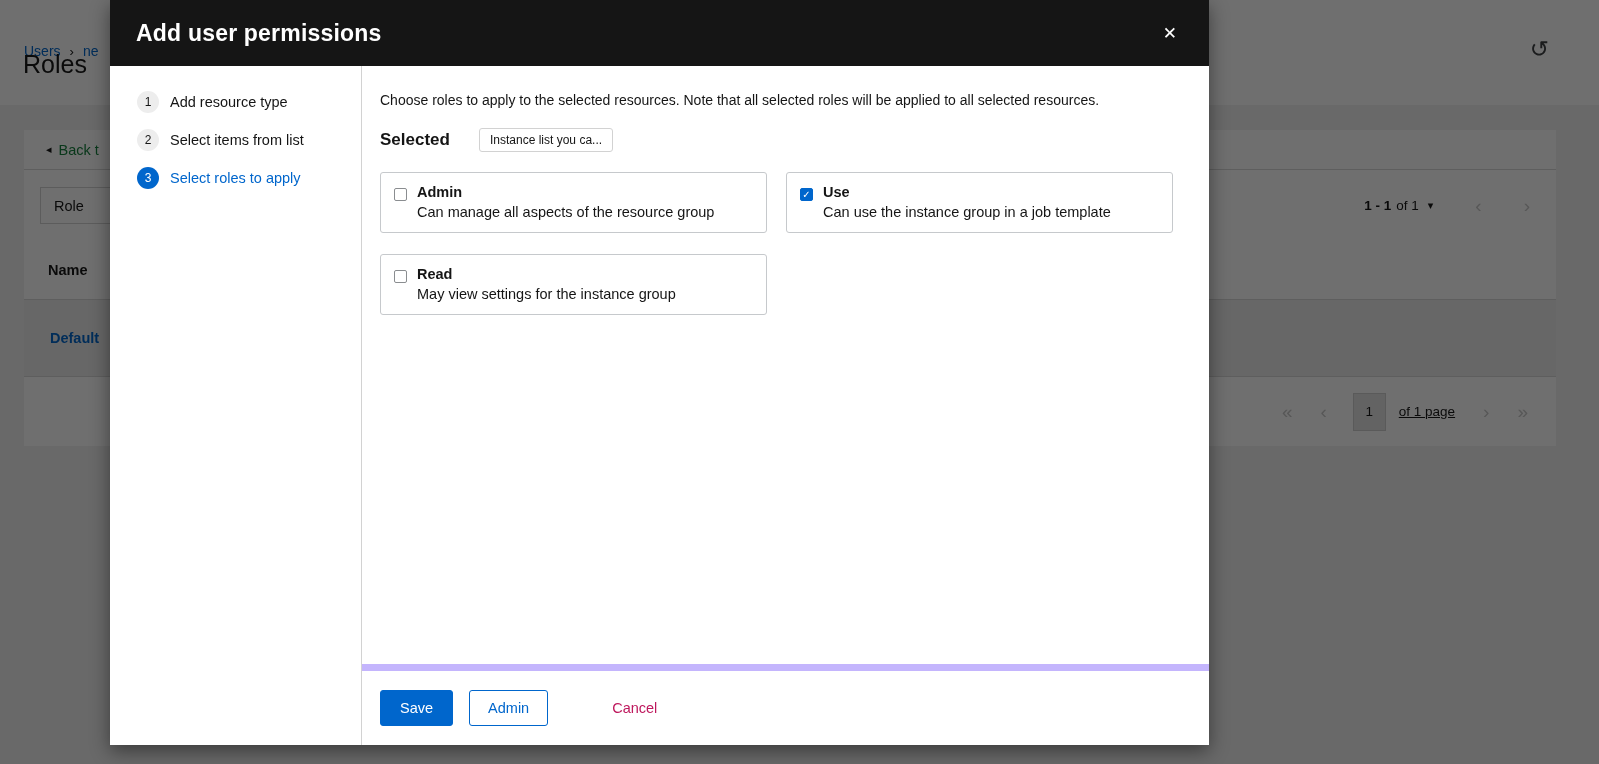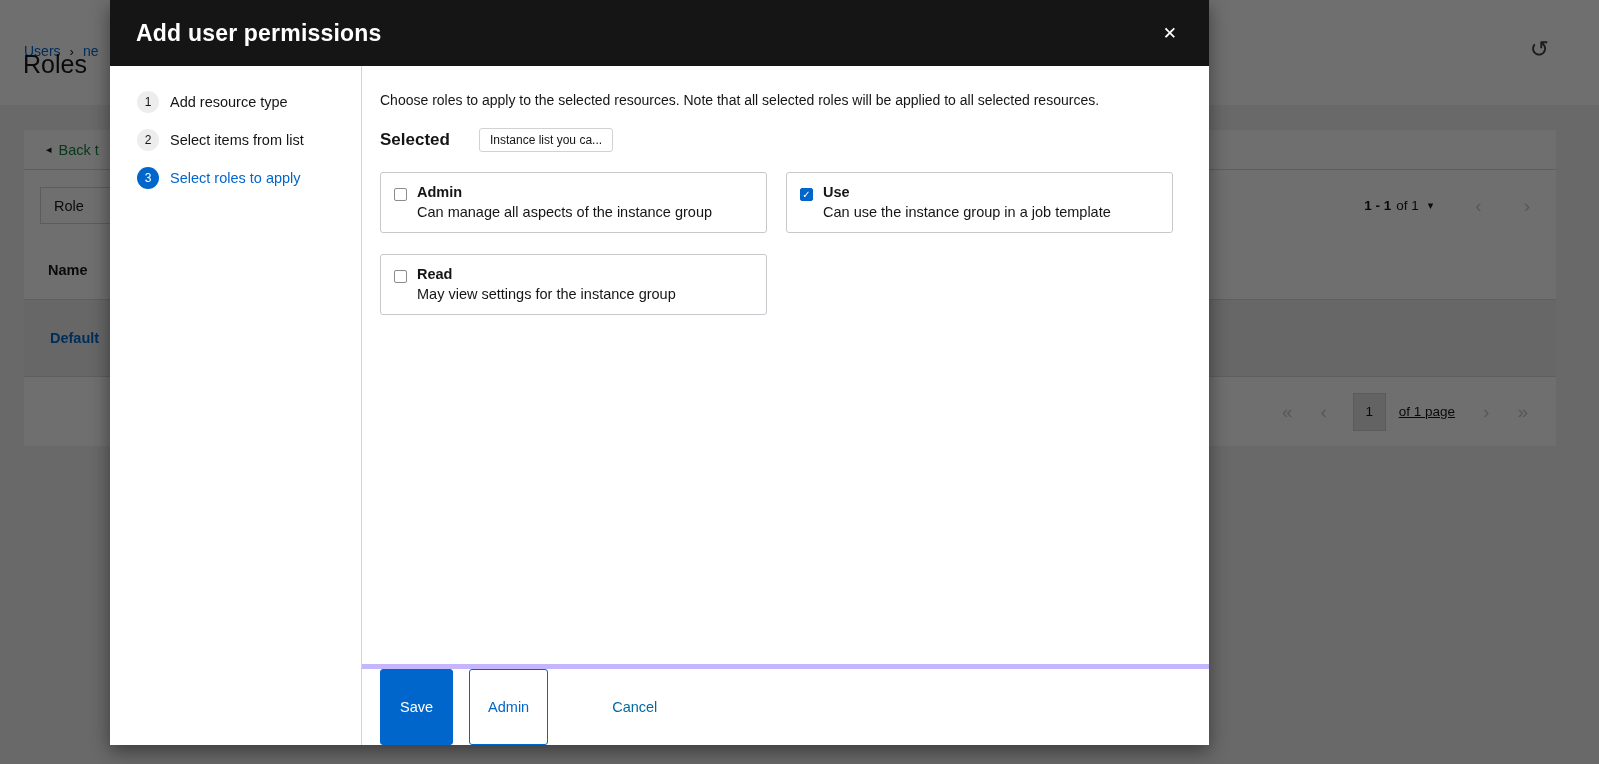--- a/index.html
+++ b/index.html
@@ -65,25 +65,25 @@
   .selected-label { font-size:17px; font-weight:700; width:99px; }
   .chip { border:1px solid #d2d2d2; border-radius:3px; background:#fff; padding:4px 10px; font-size:12px; color:#151515; cursor:default; }
 
   .roles-grid { display:grid; grid-template-columns:1fr 1fr; column-gap:19px; row-gap:21px; }
   .role-card { border:1px solid #c6c9cc; border-radius:3px; background:#fff; padding:11px 13px; display:flex; gap:10px; min-height:61px; cursor:pointer; }
   .checkbox { width:13px; height:13px; flex:none; margin-top:4px; border:1px solid #8a8d90; border-radius:2px; background:#fff; font-size:10px; line-height:12px; text-align:center; color:transparent; cursor:pointer; }
   .checkbox.checked { background:#0066cc; border-color:#0066cc; color:#fff; }
   .role-title { font-size:14.5px; font-weight:700; margin-bottom:3px; }
   .role-desc { font-size:14.5px; }
 
-  .content-footer { flex:none; height:81px; border-top:5px solid #c4b5fd; display:flex; padding:0 24px 0 18px; }
+  .content-footer { flex:none; height:81px; border-top:7px solid #c4b5fd; display:flex; align-items:center; padding:0 24px 0 18px; }
   .btn { font-family:inherit; font-size:14.5px; border-radius:3px; cursor:pointer; }
   .btn-primary { background:#0066cc; color:#fff; border:1px solid #0066cc; padding:9px 19px; }
   .btn-secondary { background:#fff; color:#0066cc; border:1px solid #0066cc; padding:9px 18px; margin-left:16px; }
-  .btn-link { background:none; border:none; color:#0369a1; padding:9px 0; margin-left:64px; }
+  .btn-link { background:none; border:none; color:#be185d; padding:9px 0; margin-left:64px; }
 </style>
 </head>
 <body>
 
 <div class="bg-page">
   <div class="bg-header">
     <nav class="breadcrumb">
       <a href="#">Users</a>
       <span class="sep">›</span>
       <a href="#">ne</a>
@@ -165,21 +165,21 @@
         <div class="selected-row">
           <span class="selected-label">Selected</span>
           <span class="chip">Instance list you ca...</span>
         </div>
 
         <div class="roles-grid">
           <div class="role-card">
             <span class="checkbox"></span>
             <span>
               <span class="role-title" style="display:block;">Admin</span>
-              <span class="role-desc">Can manage all aspects of the instance group</span>
+              <span class="role-desc">Can manage all aspects of the resource group</span>
             </span>
           </div>
 
           <div class="role-card">
             <span class="checkbox checked">✓</span>
             <span>
               <span class="role-title" style="display:block;">Use</span>
               <span class="role-desc">Can use the instance group in a job template</span>
             </span>
           </div>

